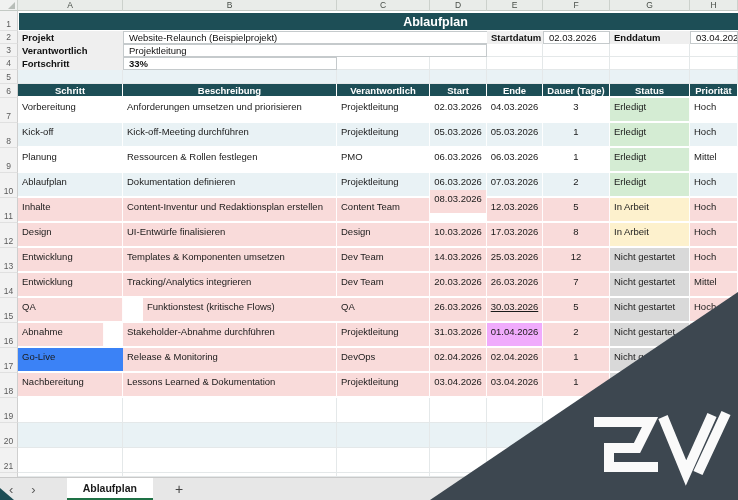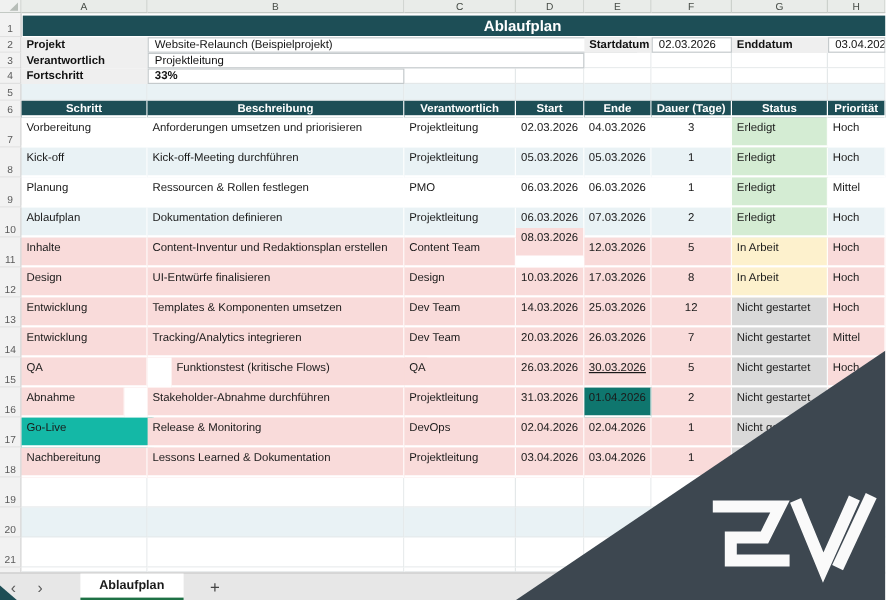--- a/index.html
+++ b/index.html
@@ -256,25 +256,25 @@
       <div class="abs dcell ta-l" style="left: 337px; top: 298px; width: 93px; background: rgb(249, 219, 218);">QA</div>
       <div class="abs dcell ta-c" style="left: 430px; top: 298px; width: 57px; background: rgb(249, 219, 218);">26.03.2026</div>
       <div class="abs dcell ta-c" style="left: 487px; top: 298px; width: 56px; background: rgb(249, 219, 218); text-decoration: underline;">30.03.2026</div>
       <div class="abs dcell ta-c" style="left: 543px; top: 298px; width: 67px; background: rgb(249, 219, 218);">5</div>
       <div class="abs dcell ta-l" style="left: 610px; top: 298px; width: 80px; background: rgb(217, 217, 217);">Nicht gestartet</div>
       <div class="abs dcell ta-l" style="left: 690px; top: 298px; width: 48px; background: rgb(249, 219, 218);">Hoch</div>
       <div class="abs dcell ta-l" style="left: 18px; top: 323px; width: 86px; background: rgb(249, 219, 218);">Abnahme</div>
       <div class="abs dcell ta-l" style="left: 123px; top: 323px; width: 214px; background: rgb(249, 219, 218);">Stakeholder-Abnahme durchführen</div>
       <div class="abs dcell ta-l" style="left: 337px; top: 323px; width: 93px; background: rgb(249, 219, 218);">Projektleitung</div>
       <div class="abs dcell ta-c" style="left: 430px; top: 323px; width: 57px; background: rgb(249, 219, 218);">31.03.2026</div>
-      <div class="abs dcell ta-c" style="left: 487px; top: 323px; width: 56px; background: #0f766e;">01.04.2026</div>
+      <div class="abs dcell ta-c" style="left: 487px; top: 323px; width: 56px; background: #f0abfc;">01.04.2026</div>
       <div class="abs dcell ta-c" style="left: 543px; top: 323px; width: 67px; background: rgb(249, 219, 218);">2</div>
       <div class="abs dcell ta-l" style="left: 610px; top: 323px; width: 80px; background: rgb(217, 217, 217);">Nicht gestartet</div>
       <div class="abs dcell ta-l" style="left: 690px; top: 323px; width: 48px; background: rgb(249, 219, 218);"></div>
-      <div class="abs dcell ta-l" style="left: 18px; top: 348px; width: 110px; background: #14b8a6;">Go-Live</div>
+      <div class="abs dcell ta-l" style="left: 18px; top: 348px; width: 110px; background: #3b82f6;">Go-Live</div>
       <div class="abs dcell ta-l" style="left: 123px; top: 348px; width: 214px; background: rgb(249, 219, 218);">Release &amp; Monitoring</div>
       <div class="abs dcell ta-l" style="left: 337px; top: 348px; width: 93px; background: rgb(249, 219, 218);">DevOps</div>
       <div class="abs dcell ta-c" style="left: 430px; top: 348px; width: 57px; background: rgb(249, 219, 218);">02.04.2026</div>
       <div class="abs dcell ta-c" style="left: 487px; top: 348px; width: 56px; background: rgb(249, 219, 218);">02.04.2026</div>
       <div class="abs dcell ta-c" style="left: 543px; top: 348px; width: 67px; background: rgb(249, 219, 218);">1</div>
       <div class="abs dcell ta-l" style="left: 610px; top: 348px; width: 80px; background: rgb(217, 217, 217);">Nicht gestartet</div>
       <div class="abs dcell ta-l" style="left: 690px; top: 348px; width: 48px; background: rgb(249, 219, 218);"></div>
       <div class="abs dcell ta-l" style="left: 18px; top: 373px; width: 105px; background: rgb(249, 219, 218);">Nachbereitung</div>
       <div class="abs dcell ta-l" style="left: 123px; top: 373px; width: 214px; background: rgb(249, 219, 218);">Lessons Learned &amp; Dokumentation</div>
       <div class="abs dcell ta-l" style="left: 337px; top: 373px; width: 93px; background: rgb(249, 219, 218);">Projektleitung</div>

